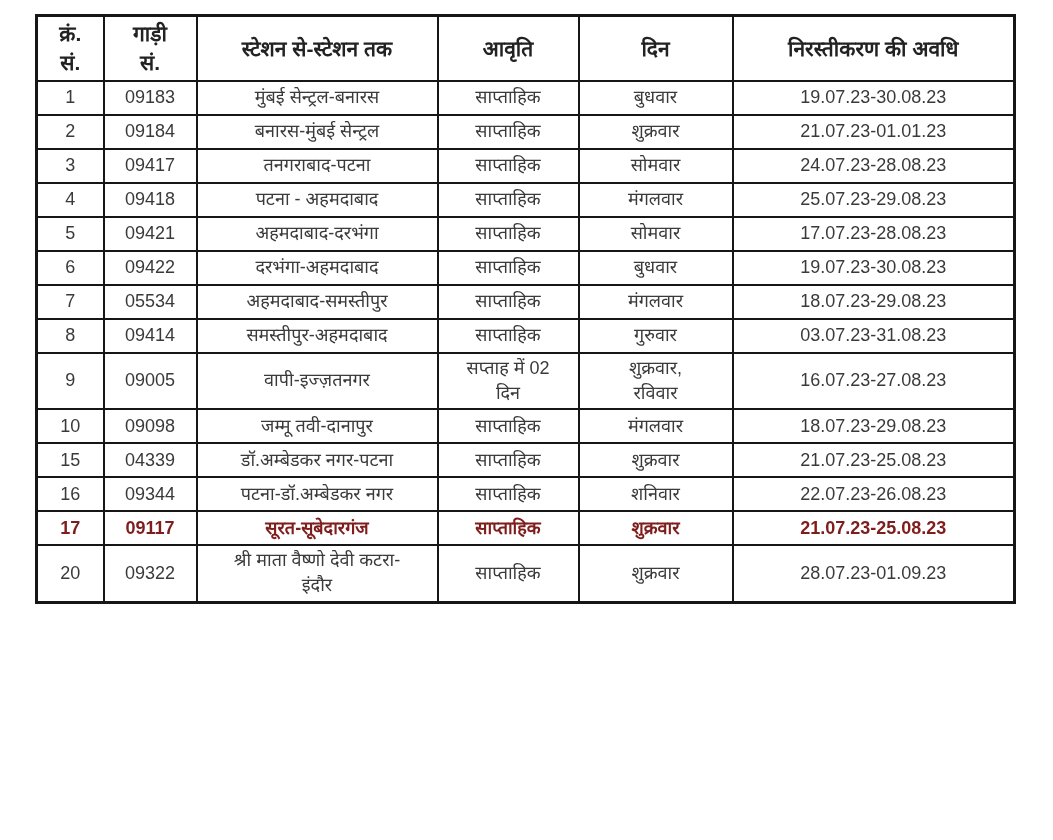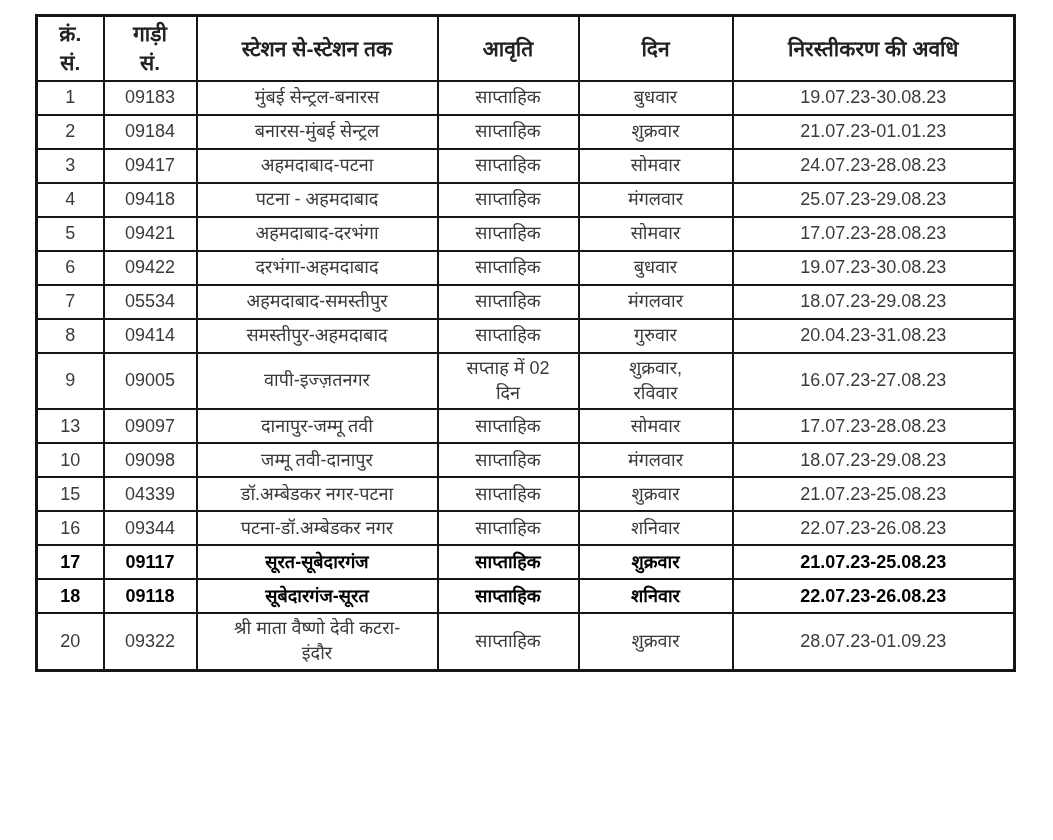--- a/index.html
+++ b/index.html
@@ -40,21 +40,21 @@
     font-weight: bold;
     color: #222222;
   }
   .cancel-table tbody td {
     height: 28px;
     font-size: 18px;
     color: #3a3a3a;
   }
   .cancel-table tbody tr.bold-row td {
     font-weight: bold;
-    color: #000000;
+    color: #7f1d1d;
     margin-left: 26px;
   }
 </style>
 </head>
 <body>
 
 <div class="page">
   <table class="cancel-table">
     <colgroup>
       <col style="width:67px">
@@ -89,21 +89,21 @@
     <td>2</td>
     <td>09184</td>
     <td>बनारस-मुंबई सेन्ट्रल</td>
     <td>साप्ताहिक</td>
     <td>शुक्रवार</td>
     <td>21.07.23-01.01.23</td>
   </tr>
         <tr>
     <td>3</td>
     <td>09417</td>
-    <td>अहमदाबाद-पटना</td>
+    <td>तनगराबाद-पटना</td>
     <td>साप्ताहिक</td>
     <td>सोमवार</td>
     <td>24.07.23-28.08.23</td>
   </tr>
         <tr>
     <td>4</td>
     <td>09418</td>
     <td>पटना - अहमदाबाद</td>
     <td>साप्ताहिक</td>
     <td>मंगलवार</td>
@@ -132,39 +132,31 @@
     <td>साप्ताहिक</td>
     <td>मंगलवार</td>
     <td>18.07.23-29.08.23</td>
   </tr>
         <tr>
     <td>8</td>
     <td>09414</td>
     <td>समस्तीपुर-अहमदाबाद</td>
     <td>साप्ताहिक</td>
     <td>गुरुवार</td>
-    <td>20.04.23-31.08.23</td>
+    <td>03.07.23-31.08.23</td>
   </tr>
         <tr>
     <td>9</td>
     <td>09005</td>
     <td>वापी-इज्ज़तनगर</td>
     <td>सप्ताह में 02
 दिन</td>
     <td>शुक्रवार,
 रविवार</td>
     <td>16.07.23-27.08.23</td>
-  </tr>
-        <tr>
-    <td>13</td>
-    <td>09097</td>
-    <td>दानापुर-जम्मू तवी</td>
-    <td>साप्ताहिक</td>
-    <td>सोमवार</td>
-    <td>17.07.23-28.08.23</td>
   </tr>
         <tr>
     <td>10</td>
     <td>09098</td>
     <td>जम्मू तवी-दानापुर</td>
     <td>साप्ताहिक</td>
     <td>मंगलवार</td>
     <td>18.07.23-29.08.23</td>
   </tr>
         <tr>
@@ -184,28 +176,20 @@
     <td>22.07.23-26.08.23</td>
   </tr>
         <tr class="bold-row">
     <td>17</td>
     <td>09117</td>
     <td>सूरत-सूबेदारगंज</td>
     <td>साप्ताहिक</td>
     <td>शुक्रवार</td>
     <td>21.07.23-25.08.23</td>
   </tr>
-        <tr class="bold-row">
-    <td>18</td>
-    <td>09118</td>
-    <td>सूबेदारगंज-सूरत</td>
-    <td>साप्ताहिक</td>
-    <td>शनिवार</td>
-    <td>22.07.23-26.08.23</td>
-  </tr>
         <tr>
     <td>20</td>
     <td>09322</td>
     <td>श्री माता वैष्णो देवी कटरा-
 इंदौर</td>
     <td>साप्ताहिक</td>
     <td>शुक्रवार</td>
     <td>28.07.23-01.09.23</td>
   </tr>
       </tbody>

